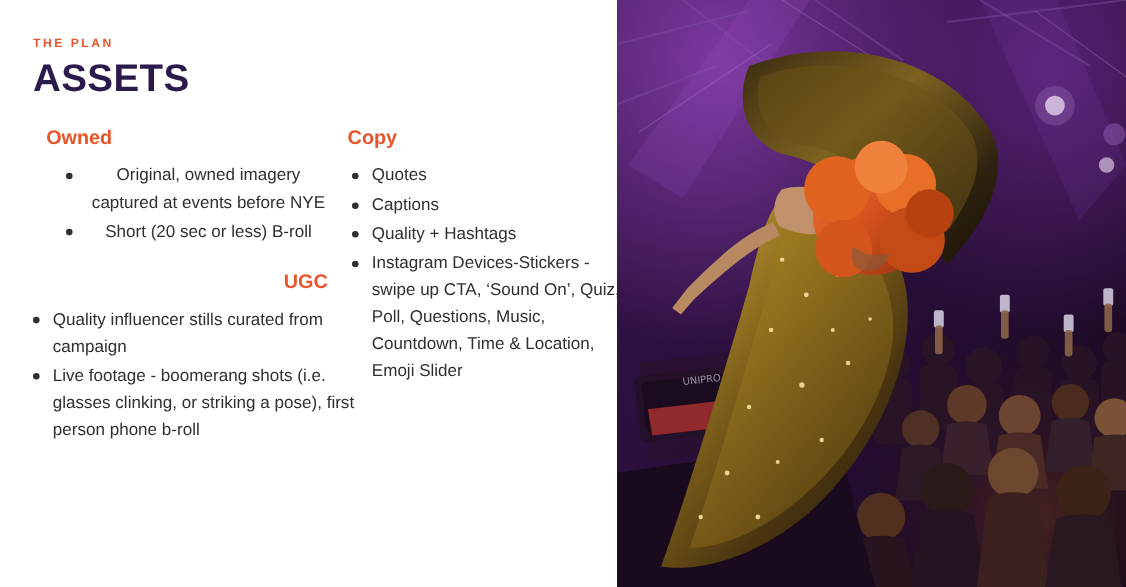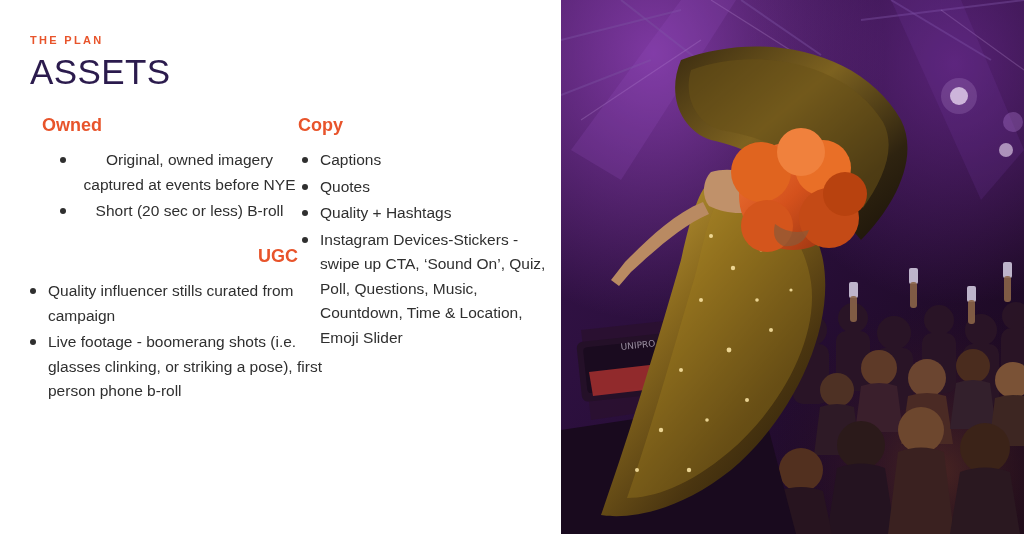--- a/index.html
+++ b/index.html
@@ -33,40 +33,40 @@
     color: #e8542b;
     font-size: 11px;
     font-weight: 700;
     letter-spacing: 2.3px;
     text-transform: uppercase;
     margin-bottom: 8px;
   }
   .title {
     color: #2b1b4d;
     font-size: 35px;
-    font-weight: 400;
+    font-weight: 700;
     letter-spacing: 0.4px;
     line-height: 1.05;
     margin-bottom: 24px;
   }
 
   .columns {
     position: relative;
     width: 100%;
   }
 
   .col-left {
     position: absolute;
     left: 0;
     top: 0;
     width: 268px;
   }
   .col-right {
     position: absolute;
-    left: 268px;
+    left: 286px;
     top: 0;
     width: 250px;
   }
 
   .sec-head {
     color: #e8542b;
     font-size: 18px;
     font-weight: 700;
     line-height: 1.2;
   }
@@ -140,22 +140,22 @@
           <li>Quality influencer stills curated from campaign</li>
           <li>Live footage - boomerang shots (i.e. glasses clinking, or striking a pose), first person phone b-roll</li>
         </ul>
 
       </div>
 
       <div class="col-right">
 
         <div class="sec-head copy">Copy</div>
         <ul class="bullets copy-list">
+          <li>Quotes</li>
           <li>Captions</li>
-          <li>Quotes</li>
           <li>Quality + Hashtags</li>
           <li>Instagram Devices-Stickers - swipe up CTA, ‘Sound On’, Quiz, Poll, Questions, Music, Countdown, Time &amp; Location, Emoji Slider</li>
         </ul>
 
       </div>
 
     </div>
   </div>
 
   <div class="photo">

